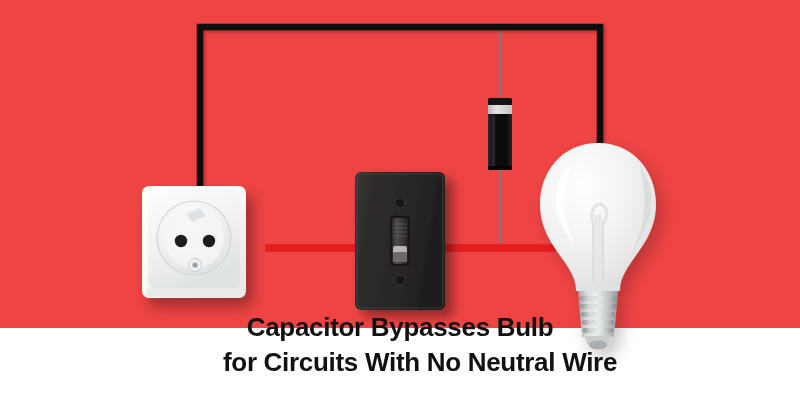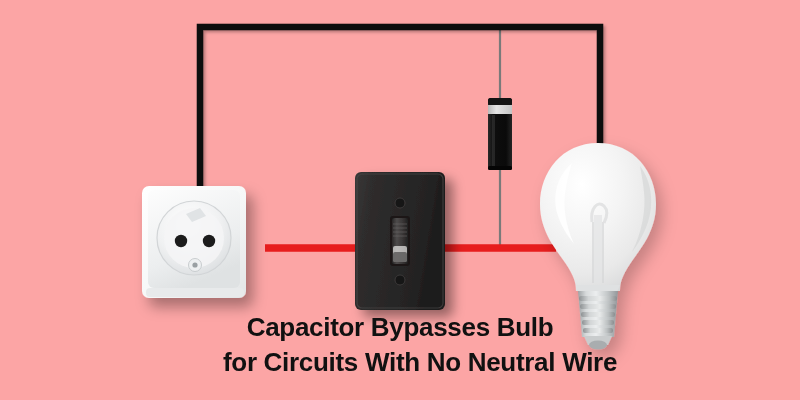--- a/index.html
+++ b/index.html
@@ -9,22 +9,22 @@
   }
   body {
     width: 800px;
     height: 400px;
     overflow: hidden;
     font-family: "Liberation Sans", sans-serif;
   }
   #stage {
     position: relative;
     width: 800px;
-    height: 400px;
-    background: #fca5a5;
+    height: 328px;
+    background: #ef4444;
   }
   #diagram-svg {
     position: absolute;
     left: 0;
     top: 0;
     width: 800px;
     height: 400px;
   }
   .caption {
     position: absolute;

